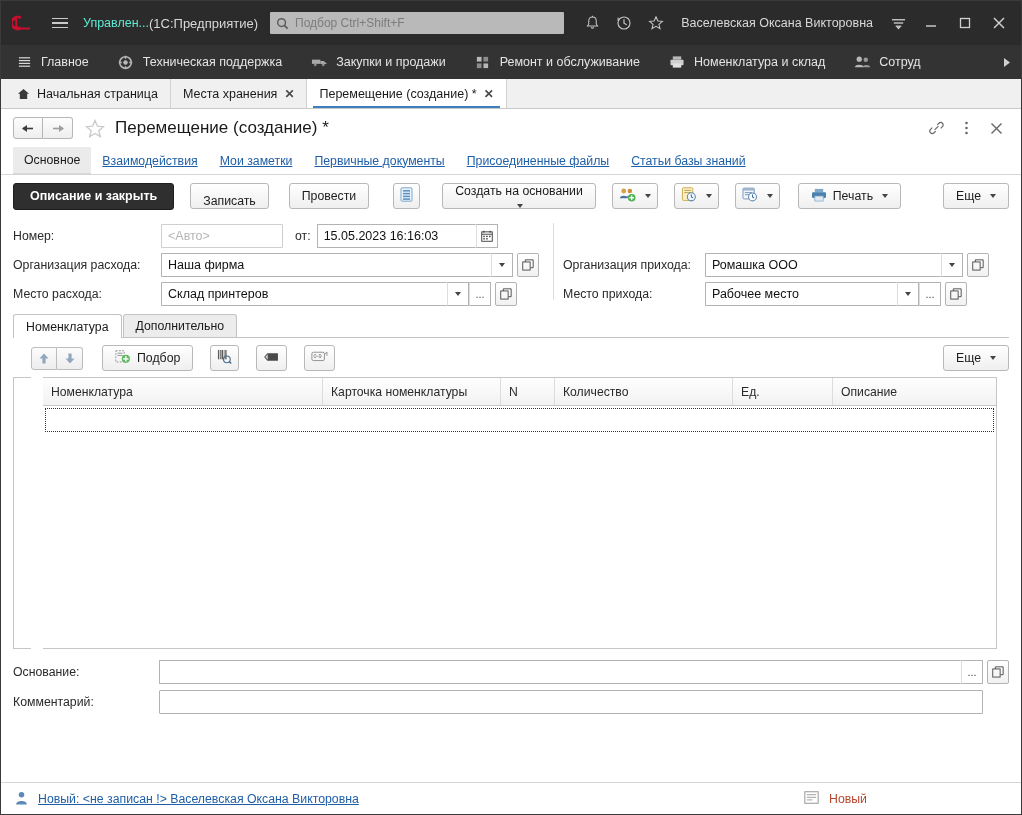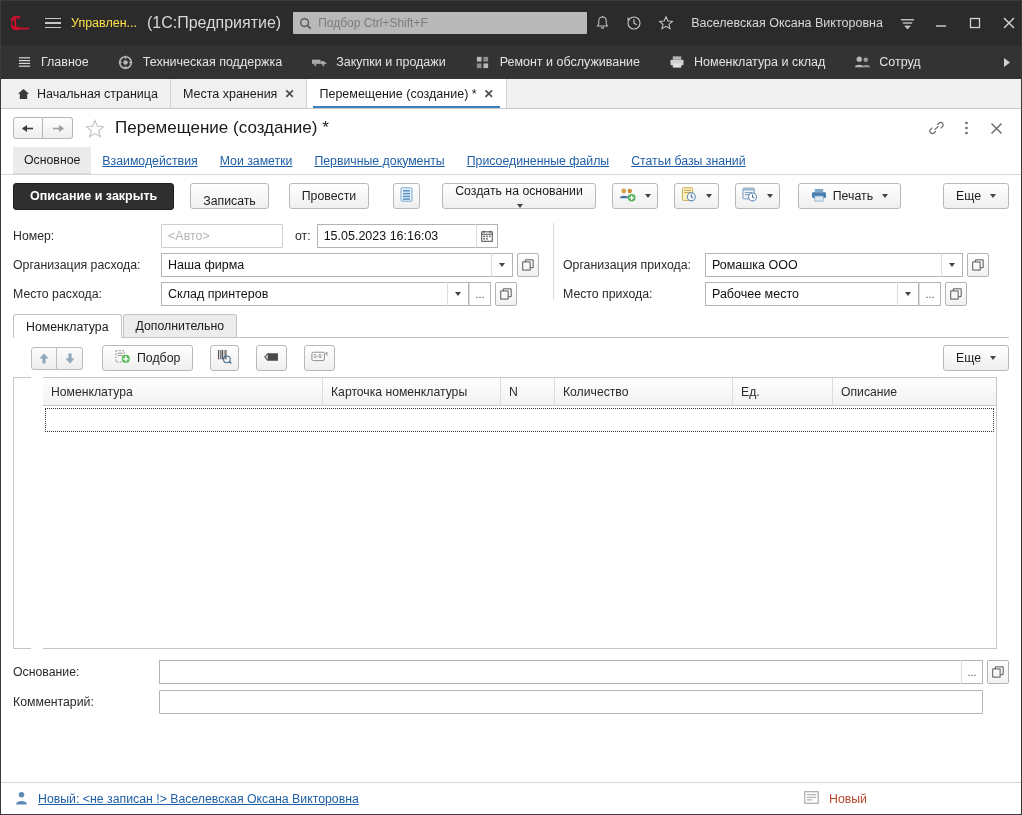--- a/index.html
+++ b/index.html
@@ -35,22 +35,22 @@
     letter-spacing: -1px;
     margin-right: 6px;
   }
   .logo-1c svg { display:block; }
   .hamburger {
     width: 26px; height: 26px;
     display: flex; flex-direction: column; justify-content: center;
     align-items: center; gap: 3px; cursor: pointer; margin-right: 10px;
   }
   .hamburger i { display:block; width: 16px; height: 1.5px; background: #c9c9c9; }
-  .tb-app-name { color: #fde047; font-size: 12.5px; margin-right: 10px; white-space: nowrap; }
-  .tb-platform { color: #d8d8d8; font-size: 16px; margin-right: 12px; white-space: nowrap; }
+  .tb-app-name { color: #5eead4; font-size: 12.5px; white-space: nowrap; }
+  .tb-platform { color: #d8d8d8; font-size: 13px; margin-right: 12px; white-space: nowrap; }
   .tb-search {
     flex: 0 0 auto;
     width: 294px; height: 22px;
     background: #b9b9b9;
     display: flex; align-items: center;
     padding: 0 6px;
     border-radius: 1px;
   }
   .tb-search .sicon { margin-right: 6px; display:flex; }
   .tb-search .sph { color: #7c7c7c; font-size: 12px; }

